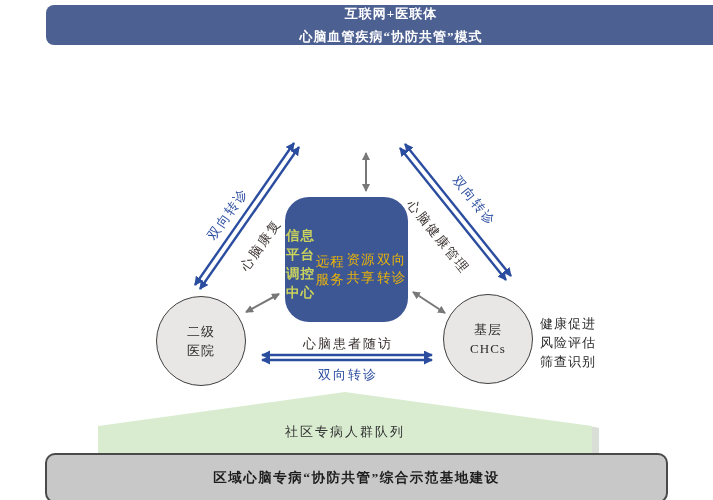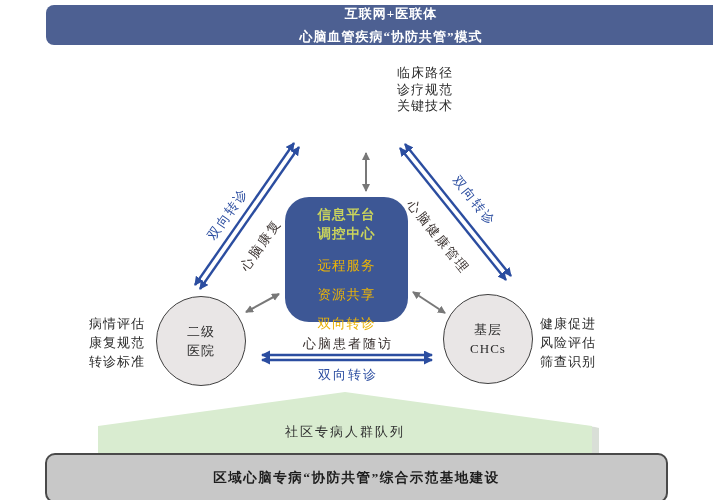--- a/index.html
+++ b/index.html
@@ -31,21 +31,21 @@
   .circle-two-line{font-size:13px;line-height:19px;text-align:center;letter-spacing:1px;}
   
   .notes{position:absolute;font-size:13px;line-height:16.5px;letter-spacing:1px;}
   .notes div{white-space:nowrap;}
   .notes-topright{left:397px;top:65px;}
   .notes-left{left:89px;top:314px;line-height:19px;}
   .notes-right{left:540px;top:314px;line-height:19px;}
   
   .centerbox{
     position:absolute;left:285px;top:197px;width:123px;height:125px;background:#3d5795;
-    border-radius:24px;display:flex;flex-direction:column;align-items:center;
+    border-radius:24px;display:flex;flex-direction:row;align-items:center;
     box-sizing:border-box;padding-top:8px;
   }
   .centerbox .title{color:#c9d35c;font-weight:bold;font-size:13.5px;line-height:19px;text-align:center;letter-spacing:1px;}
   .centerbox .item{color:#eab308;font-size:13.5px;letter-spacing:1px;}
   .centerbox .item1{margin-top:14px;}
   .centerbox .item2{margin-top:11px;}
   .centerbox .item3{margin-top:11px;}
   
   .arrow-layer{position:absolute;left:0;top:0;z-index:5;pointer-events:none;}
   
@@ -83,48 +83,38 @@
     <polygon points="102,468 596,468 596,426 592,425 345,392 98,426 98,468" fill="#b9c4b6" opacity="0.55" transform="translate(3,2)"></polygon>
     <polygon points="98,468 98,426 345,392 592,426 592,468" fill="#d9ecd0"></polygon>
   </svg>
   <div class="green-label">社区专病人群队列</div>
 
   <div class="graybar">
     <span>区域心脑专病“协防共管”综合示范基地建设</span>
   </div>
 
 
-  <div class="notes notes-topright">
-    <div>临床路径</div>
-    <div>诊疗规范</div>
-    <div>关键技术</div>
-  </div>
 
   <div class="centerbox">
     <div class="title">
       <div>信息平台</div>
       <div>调控中心</div>
     </div>
     <div class="item item1">远程服务</div>
     <div class="item item2">资源共享</div>
     <div class="item item3">双向转诊</div>
   </div>
 
   <div class="circle circle-left">
     <div class="circle-two-line">
       <div>二级</div>
       <div>医院</div>
     </div>
   </div>
 
-  <div class="notes notes-left">
-    <div>病情评估</div>
-    <div>康复规范</div>
-    <div>转诊标准</div>
-  </div>
 
   <div class="circle circle-right">
     <div class="circle-two-line">
       <div>基层</div>
       <div>CHCs</div>
     </div>
   </div>
 
   <div class="notes notes-right">
     <div>健康促进</div>

